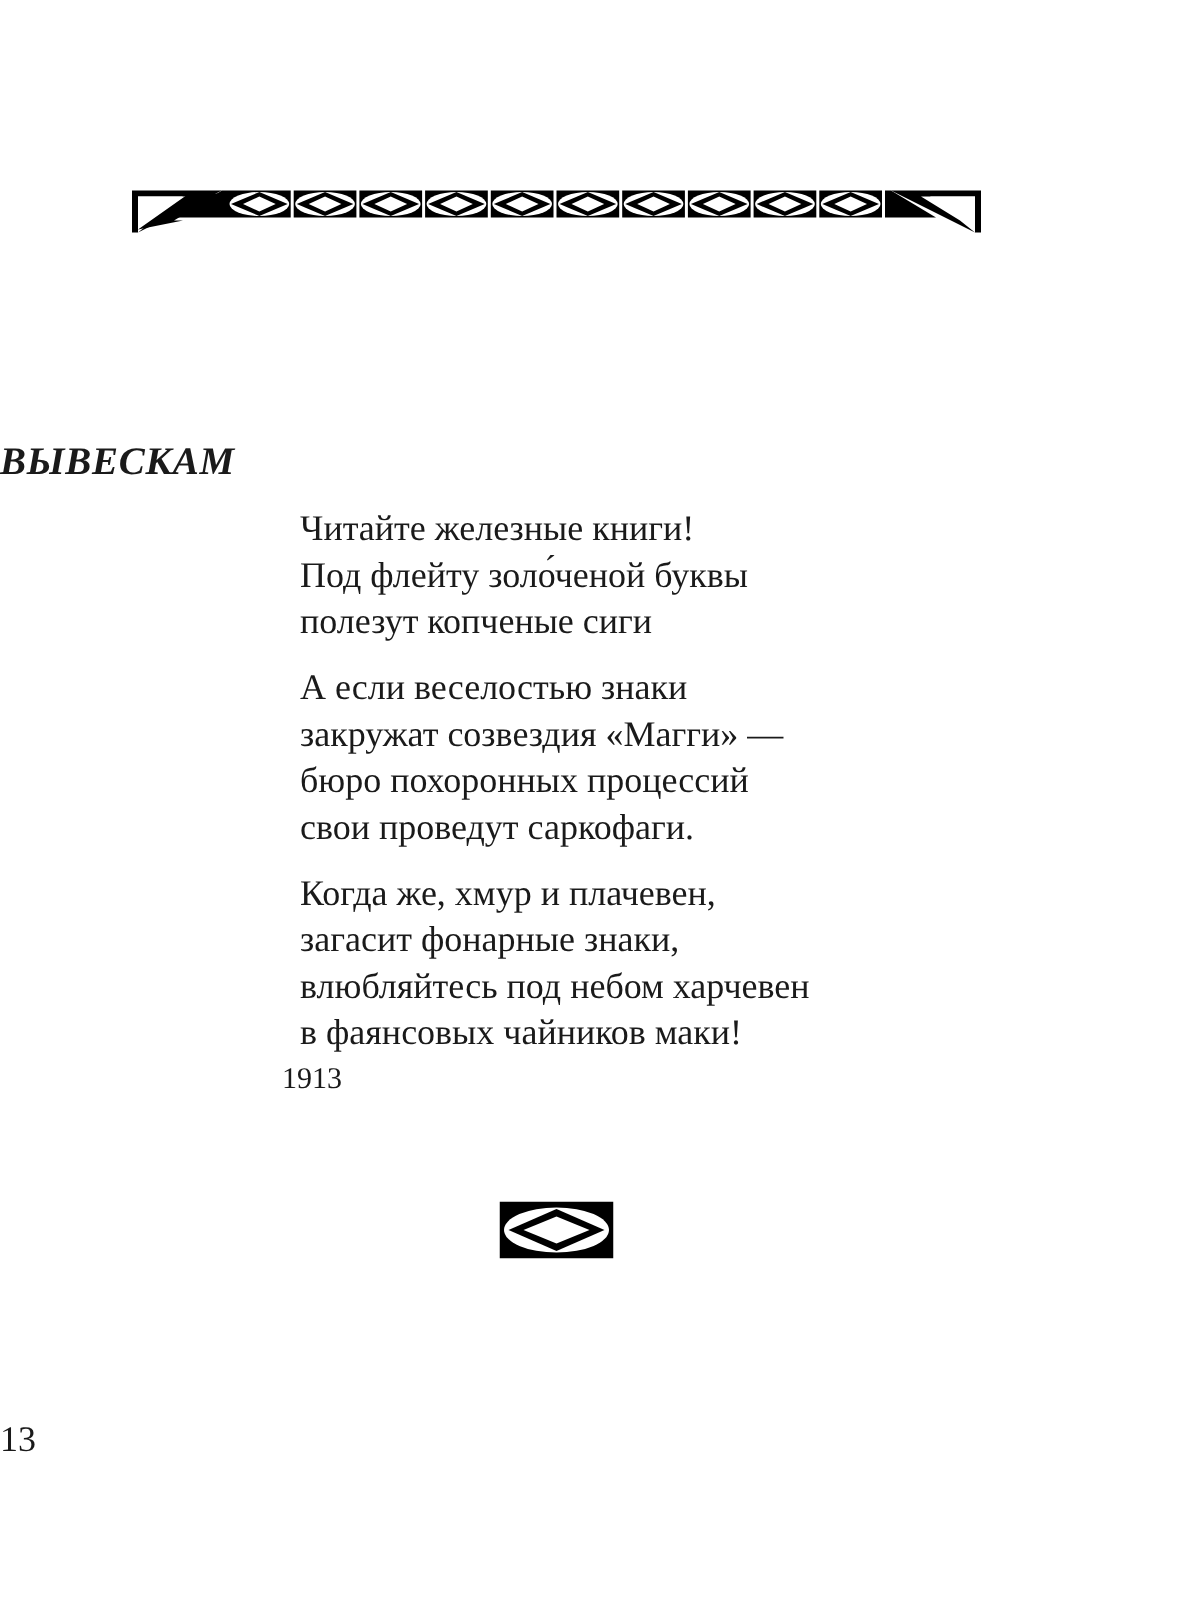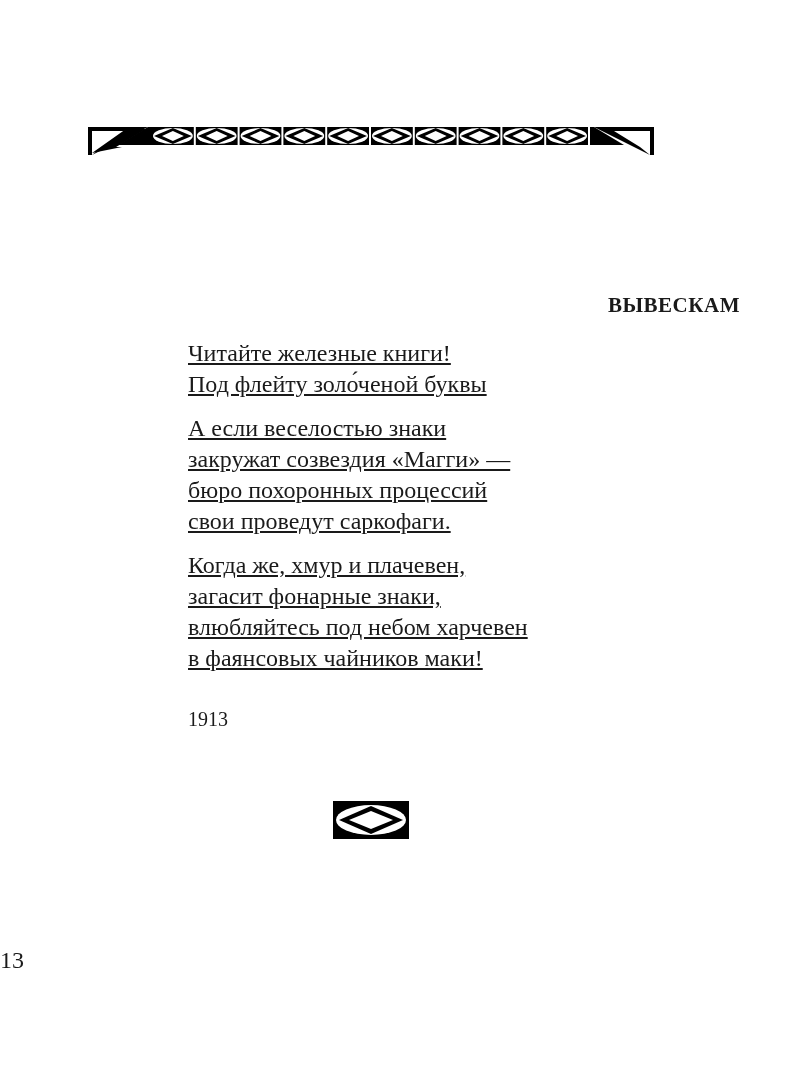--- a/index.html
+++ b/index.html
@@ -1,21 +1,21 @@
 <!DOCTYPE html>
 <html><head>
   <meta charset="utf-8">
   <style>
     html, body { margin: 0; padding: 0; background: #ffffff; }
     body { width: 787px; height: 1080px; position: relative; overflow: hidden;
            font-family: "Liberation Serif", "DejaVu Serif", serif; color: #1a1a1a; }
     .ornament-top { position: absolute; left: 88px; top: 124px; width: 566px; height: 34px; }
-    .title { position: absolute; left: 0; width: 740px; top: 293px; text-align: right;
-             font-weight: bold; font-size: 21px; letter-spacing: 0.5px; }
-    .poem { position: absolute; left: 188px; top: 338px; font-size: 24px; line-height: 31px; text-decoration: underline; }
+    .title { position: absolute; left: 0; width: 740px; top: 293px; text-align: left;
+             font-weight: bold; font-size: 26px; letter-spacing: 0.5px; font-style: italic; }
+    .poem { position: absolute; left: 200px; top: 338px; font-size: 24px; line-height: 31px; }
     .stanza { margin: 0 0 13px 0; }
     .line { display: block; white-space: nowrap; }
     .year { position: absolute; left: 188px; top: 708px; font-size: 20px; }
     .ornament-bottom { position: absolute; left: 333px; top: 801px; width: 76px; height: 38px; }
     .page-number { position: absolute; left: 0; width: 740px; top: 947px; font-size: 24px; }
   </style>
 </head>
 <body>
 
 <svg class="ornament-top" viewBox="0 0 566 34" xmlns="http://www.w3.org/2000/svg">
@@ -72,20 +72,21 @@
       <polygon points="479.09999999999997,7 490,12 479.09999999999997,17 468.2,12" fill="#fff"></polygon>
     </g>
 </svg>
 
 <div class="title">ВЫВЕСКАМ</div>
 
 <div class="poem">
   <div class="stanza">
     <span class="line">Читайте железные книги!</span>
     <span class="line">Под флейту золо́ченой буквы</span>
+    <span class="line">полезут копченые сиги</span>
   </div>
   <div class="stanza">
     <span class="line">А если веселостью знаки</span>
     <span class="line">закружат созвездия «Магги» —</span>
     <span class="line">бюро похоронных процессий</span>
     <span class="line">свои проведут саркофаги.</span>
   </div>
   <div class="stanza">
     <span class="line">Когда же, хмур и плачевен,</span>
     <span class="line">загасит фонарные знаки,</span>

